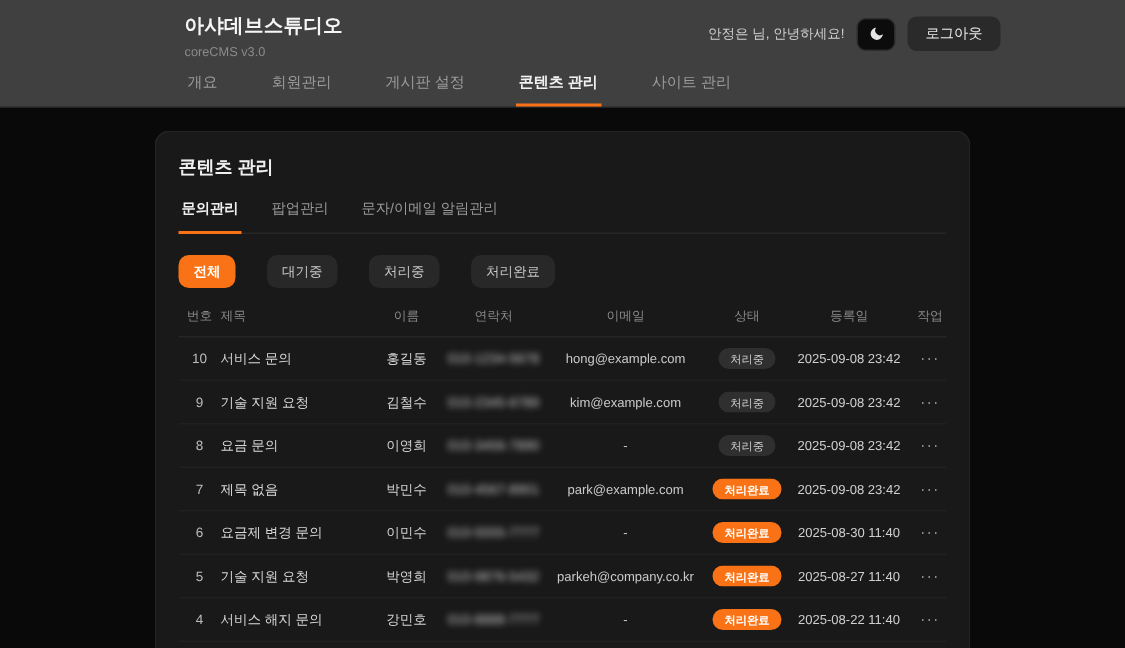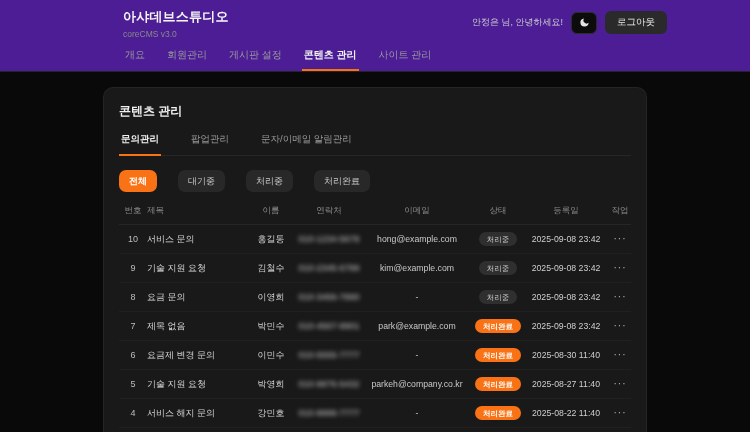--- a/index.html
+++ b/index.html
@@ -1,37 +1,37 @@
 <!DOCTYPE html>
 <html><head>
 <meta charset="utf-8">
 <style>
   * { margin:0; padding:0; box-sizing:border-box; font-family:"Liberation Sans","DejaVu Sans",sans-serif; }
   html,body { width:750px; height:432px; overflow:hidden; background:#090909; }
 
   
-  .header { background:#4c1d95; border-bottom:1px solid #242424;padding-left:40px; }
+  .header { background:#404040; border-bottom:1px solid #242424;padding-left:40px; }
   .header-inner { width:544px; margin:0 auto; display:flex; justify-content:space-between; align-items:flex-start; padding-top:8px; }
   .brand-title { font-size:13px; font-weight:bold; color:#f5f5f5; letter-spacing:.2px; }
   .brand-sub { font-size:8.5px; color:#8a8a8a; margin-top:3px; }
   .header-right { display:flex; align-items:center; gap:8px; padding-top:3px; }
   .greeting { font-size:9px; color:#cfcfcf; }
   .icon-btn { width:26px; height:22px; background:#0c0c0c; border:1px solid #2c2c2c; border-radius:6px; display:flex; align-items:center; justify-content:center; cursor:pointer; }
   .logout-btn { background:#2a2a2a; color:#e8e8e8; border:none; border-radius:6px; font-size:9.5px; padding:5px 12px; cursor:pointer; }
 
   
-  .nav { width:544px; margin:4px auto 0; display:flex; gap:18px; }
+  .nav { width:544px; margin:4px auto 0; display:flex; gap:32px; }
   .nav-tab { background:none; border:none; border-bottom:2px solid transparent; font-size:10px; color:#9c9c9c; padding:5px 2px 7px; cursor:pointer; }
   .nav-tab.active { color:#f2f2f2; font-weight:bold; border-bottom-color:#f97316; }
 
   
   .card { width:544px; margin:15px auto 0; background:#191919; border:1px solid #242424; border-bottom:none; border-radius:10px 10px 0 0; padding:15px 15px 0; min-height:365px; }
   .card-title { font-size:12px; font-weight:bold; color:#f0f0f0; }
 
-  .sub-tabs { display:flex; gap:28px; margin-top:13px; border-bottom:1px solid #272727; }
+  .sub-tabs { display:flex; gap:18px; margin-top:13px; border-bottom:1px solid #272727; }
   .sub-tab { background:none; border:none; border-bottom:2px solid transparent; margin-bottom:-1px; font-size:9.5px; color:#9a9a9a; padding:0 2px 8px; cursor:pointer; }
   .sub-tab.active { color:#f0f0f0; font-weight:bold; border-bottom-color:#f97316; }
 
   .filters { display:flex; gap:21px; margin-top:14px; }
   .pill { background:#282828; color:#c9c9c9; border:none; border-radius:7px; font-size:9px; padding:4.5px 10px; cursor:pointer; }
   .pill.active { background:#f97316; color:#ffffff; font-weight:bold; }
 
   
   .table { margin-top:13px; }
   .thead, .row { display:grid; grid-template-columns:28px 100px 48px 68px 108px 54px 82px 26px; align-items:center; }

